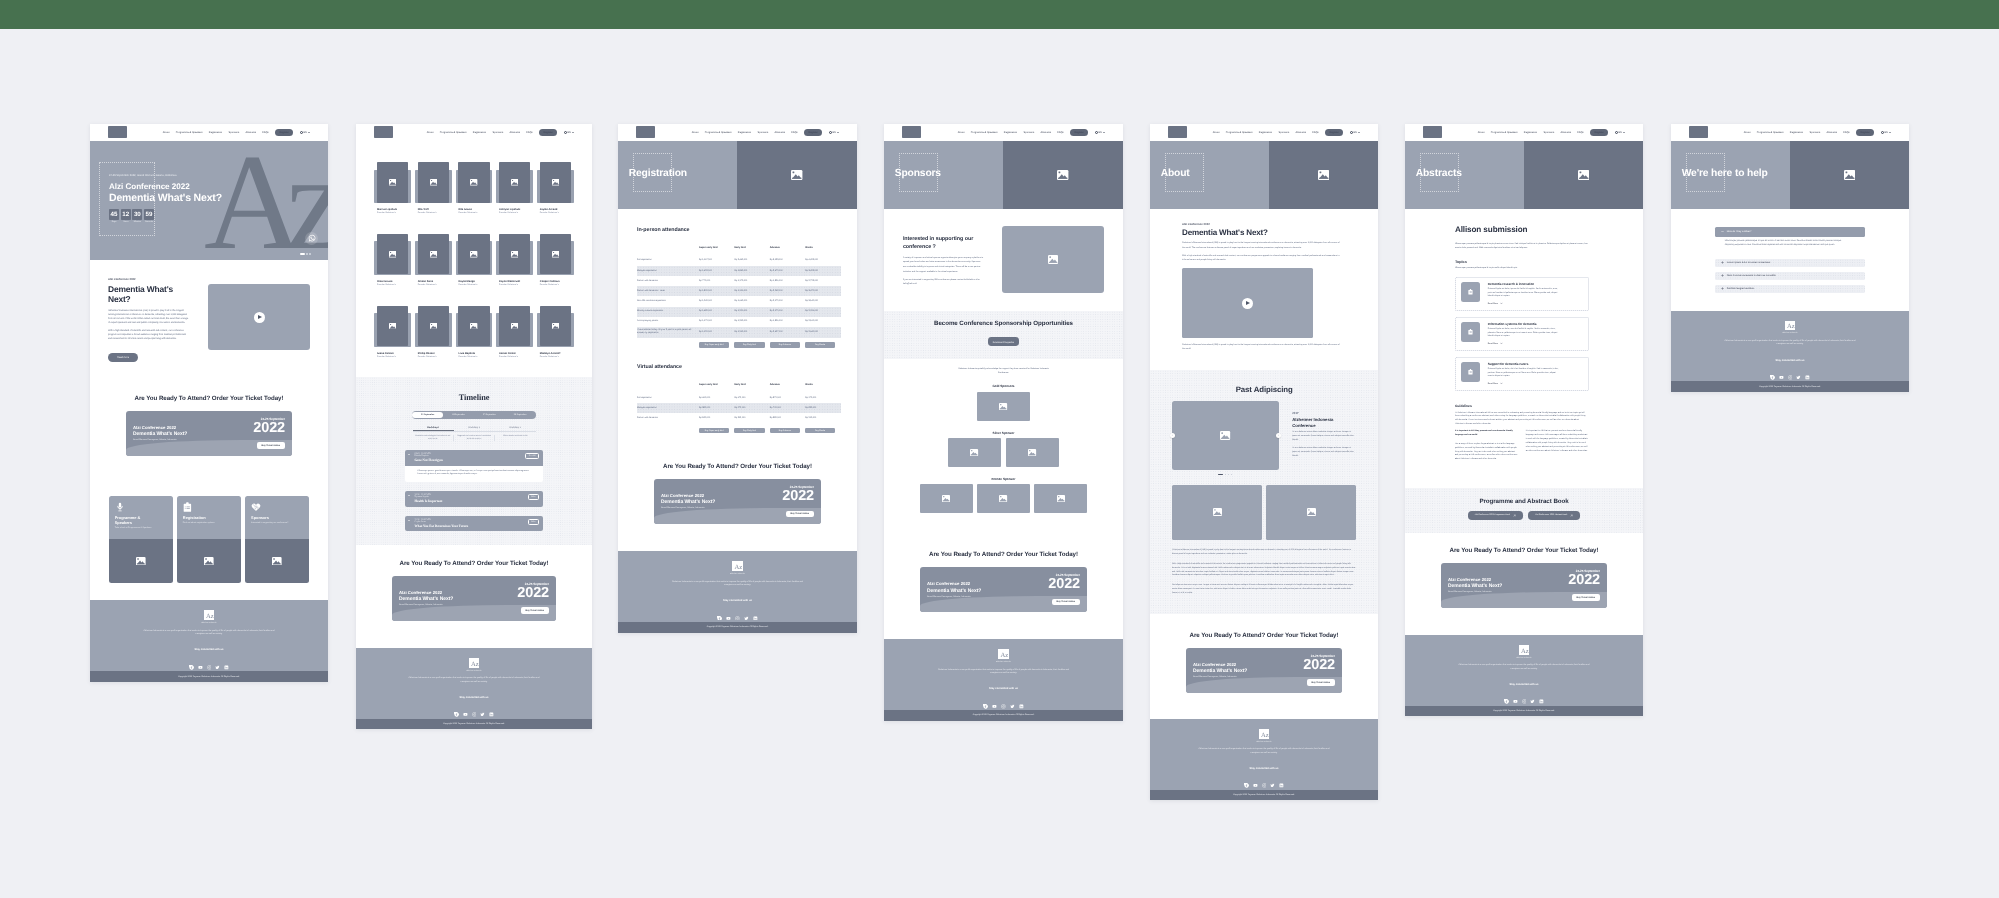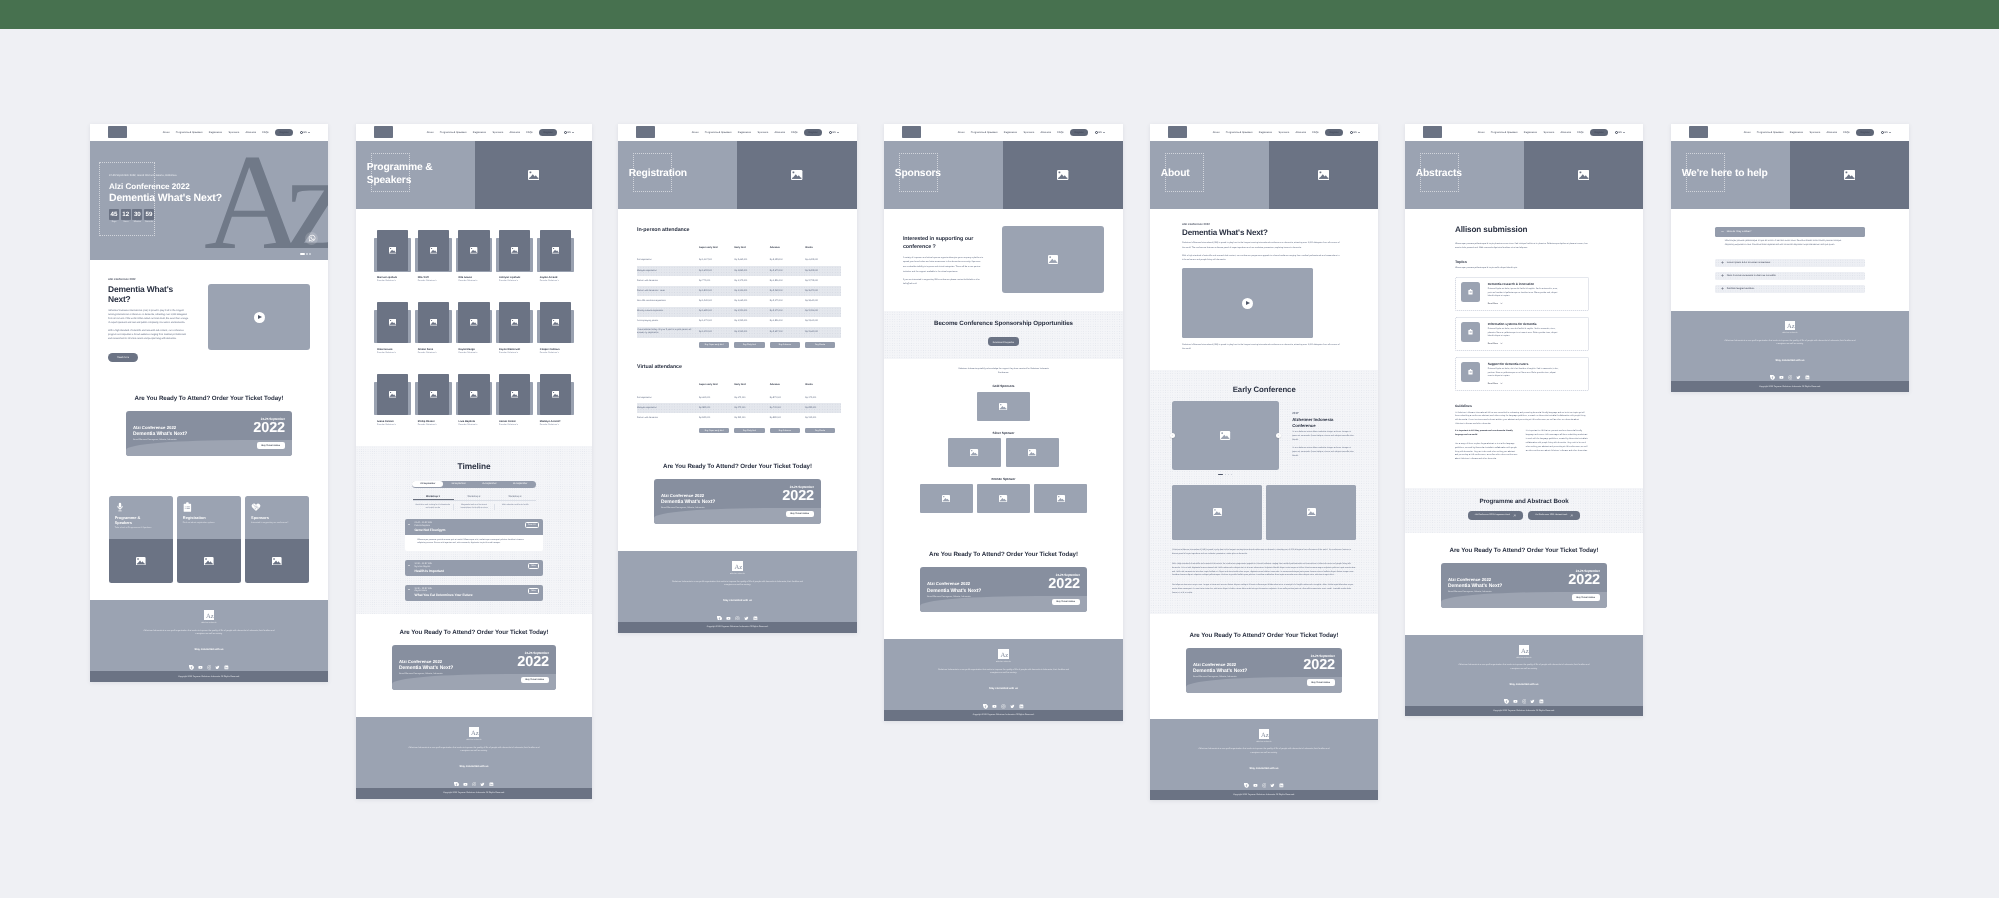--- a/index.html
+++ b/index.html
@@ -112,21 +112,21 @@
   .spk{flex:1;}
   .spk-imgwrap{position:relative;height:41.2px;}
   .spk-shadow{position:absolute;left:-2.9px;top:7.4px;width:36.9px;height:33.7px;background:#99A1B0;border-radius:.8px;}
   .spk-img{position:absolute;left:0;top:0;width:31.1px;height:40.4px;background:#6B7384;
            display:flex;align-items:center;justify-content:center;border-radius:.8px;}
   .spk-n{font-size:2.6px;font-weight:bold;color:#2B3243;margin-top:4.5px;letter-spacing:-.01em;}
   .spk-r{font-size:2.1px;color:#78829A;margin-top:1.2px;}
 
   
   .tl-wrap{background:#F4F5F8;padding:15.3px 49.2px 13.6px 49.2px;
-    background-image:radial-gradient(#E3E6ED .42px, transparent .43px);background-size:2.2px 2.2px;}
+    background-image:radial-gradient(#E3E6ED .42px, transparent .43px);background-size:2.2px 2.2px;font-family:Liberation Serif, serif;}
   .tl-tabs{display:flex;background:#949CAC;border-radius:5px;padding:.9px;margin:9.6px auto 0 auto;width:124.9px;}
   .tl-tab{flex:1;text-align:center;font-size:2.3px;color:#fff;padding:1.9px 0;border-radius:4.2px;}
   .tl-tab.on{background:#fff;color:#3D4456;font-weight:bold;}
   .tl-sub{display:flex;border-bottom:.4px solid #D9DDE5;margin:4.7px auto 0 auto;width:123px;}
   .tl-s{flex:1;text-align:center;font-size:2.45px;color:#5A6478;padding:2.2px 0;}
   .tl-s.on{color:#2B3243;font-weight:bold;box-shadow:inset 0 -.8px 0 #3D4456;}
   .tl-desc{display:flex;margin:2.8px auto 0 auto;width:123px;}
   .tl-d{flex:1;text-align:center;font-size:1.95px;color:#6E7890;line-height:1.55;padding:0 2px;border-right:.35px solid #DCE0E8;}
   .tl-d:last-child{border-right:none;}
   .acc{margin-top:9px;border-radius:2px;overflow:hidden;}
@@ -392,34 +392,20 @@
           <a href="#">Abstracts</a>
           <a href="#">FAQs</a>
       <a href="#" class="nav-btn">Register</a>
       <span class="nav-lang">
         <span class="globe"></span>
         <span>EN</span>
         <span class="caret"></span>
       </span>
     </div>
       </div>
-      <div class="banner" style="height:68.3px">
-    <div class="banner-l" style="width:119px">
-      <div class="banner-box"></div>
-      <div class="banner-t">Programme &amp;<br>Speakers</div>
-    </div>
-    <div class="banner-r" style="flex:1">
-          <svg width="11.412999999999998" height="10.1" viewBox="0 0 26 23" style="display:block">
-      <rect x="0" y="0" width="26" height="23" rx="3" fill="#fff"></rect>
-      <rect x="3.5" y="3.3" width="4.1" height="4.1" rx=".9" fill="#6B7384"></rect>
-      <path d="M2.2 19.8 11.0 9.4l4.1 5.3 2.6-2.9 6.2 8.0z" fill="#6B7384"></path>
-      <rect x="2.2" y="17.6" width="21.7" height="2.2" fill="#6B7384"></rect>
-    </svg>
-        </div>
-  </div>
       <div style="padding:21.7px 21px 19.6px 21px">
       <div class="spk-grid">
           <div class="spk">
         <div class="spk-imgwrap">
               <div class="spk-shadow"></div>
           <div class="spk-img">
                 <svg width="7.344999999999999" height="6.5" viewBox="0 0 26 23" style="display:block">
       <rect x="0" y="0" width="26" height="23" rx="3" fill="#fff"></rect>
       <rect x="3.5" y="3.3" width="4.1" height="4.1" rx=".9" fill="#6B7384"></rect>
       <path d="M2.2 19.8 11.0 9.4l4.1 5.3 2.6-2.9 6.2 8.0z" fill="#6B7384"></path>
@@ -1153,21 +1139,21 @@
      <p class="body" style="font-size:2.1px;line-height:2.1;margin-bottom:4px">Alzheimer's Disease International (ADI) is proud to play host to the longest running international conference on dementia, attracting over 1,000 delegates from all corners of the world. The conference features a diverse panel of expert speakers and our exclusive presenters, exploring issues in dementia.</p>
      <p class="body" style="font-size:2.1px;line-height:2.1;margin-bottom:0">With a high standard of scientific and research-led content, our conference programme appeals to a broad audience ranging from medical professionals and researchers to informal carers and people living with dementia.</p>
      <div class="ph" style="width:131.3px;height:70.1px;margin-top:5.5px;border-radius:1.5px">
           <div class="play">
             <i></i>
           </div>
         </div>
      <p class="body" style="font-size:2.1px;line-height:2.1;margin-top:4.5px">Alzheimer's Disease International (ADI) is proud to play host to the longest running international conference on dementia, attracting over 1,000 delegates from all corners of the world.</p>
    </div>
    <div class="sp-band" style="padding:14.9px 21.6px 18px 22px">
-     <h2 class="sect big2">Early Conference</h2>
+     <h2 class="sect big2">Past Adipiscing</h2>
      <div style="position:relative;display:flex;gap:13.4px;margin-top:6.5px">
        <div class="ph" style="width:106.9px;height:69.6px;border-radius:2.5px">
             <svg width="10.169999999999998" height="9" viewBox="0 0 26 23" style="display:block">
       <rect x="0" y="0" width="26" height="23" rx="3" fill="#fff"></rect>
       <rect x="3.5" y="3.3" width="4.1" height="4.1" rx=".9" fill="#9BA3B2"></rect>
       <path d="M2.2 19.8 11.0 9.4l4.1 5.3 2.6-2.9 6.2 8.0z" fill="#9BA3B2"></path>
       <rect x="2.2" y="17.6" width="21.7" height="2.2" fill="#9BA3B2"></rect>
     </svg>
           </div>
        <div style="flex:1;padding-top:10.6px">

